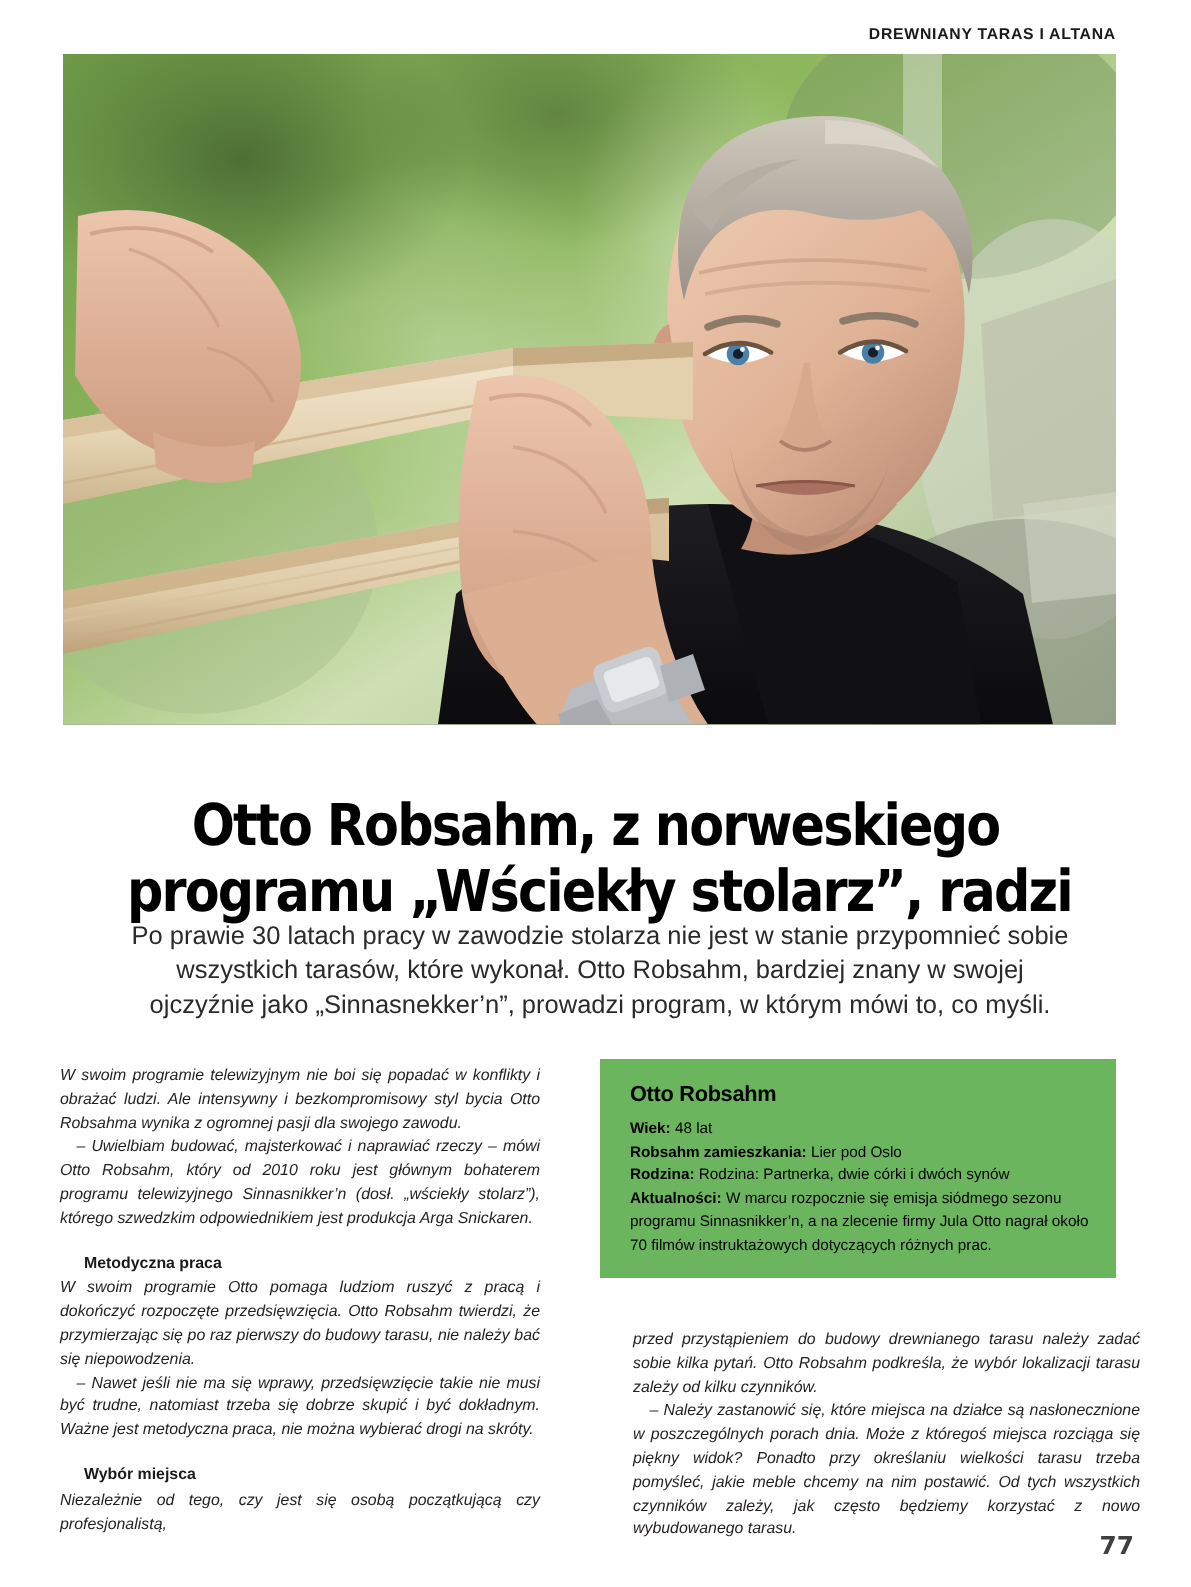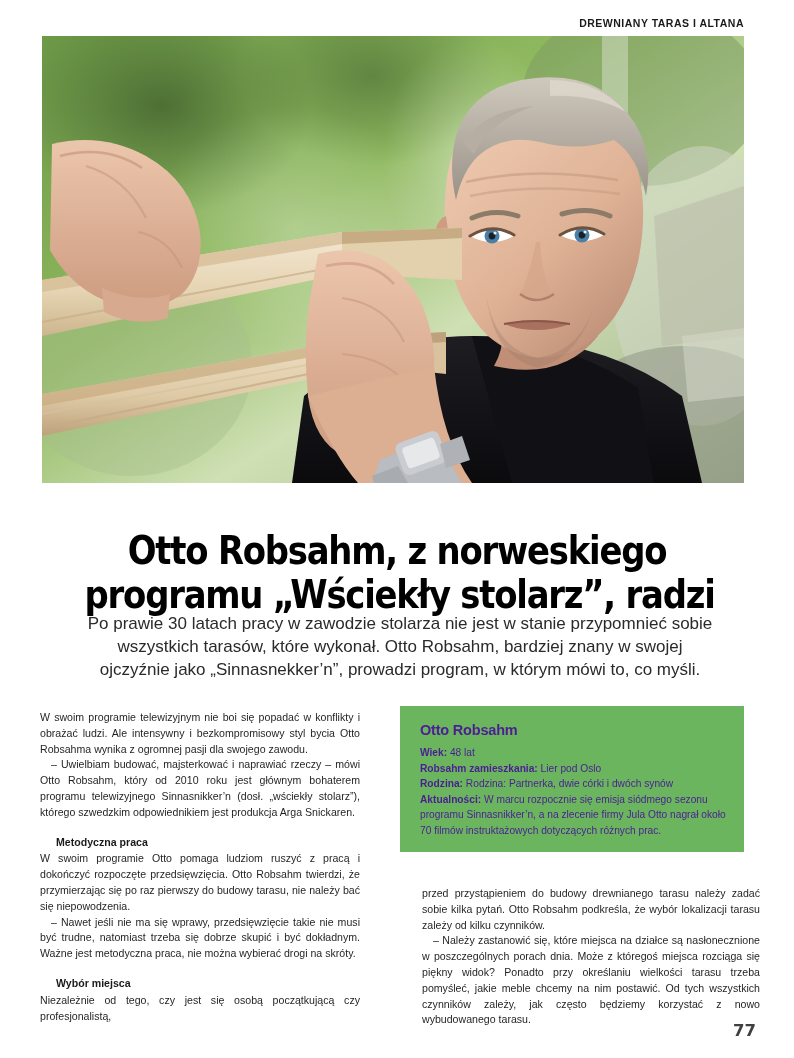--- a/index.html
+++ b/index.html
@@ -74,41 +74,41 @@
   .col {
     position: absolute;
     font-size: 10.6px;
     line-height: 15.8px;
     color: #231f20;
     text-align: justify;
   }
   .col-left  { left: 40px;  top: 710px; width: 320px; }
   .col-right { left: 402px; top: 886px; width: 338px; margin-left: 20px; }
 
-  .col p { margin: 0; }
+  .col p { margin: 0; font-style: italic; }
   .col p.indent { text-indent: 11px; }
   .col h3 {
     margin: 14px 0 1px 16px;
     font-size: 10.6px;
     line-height: 15.8px;
     font-weight: bold;
     color: #1a1a1a;
   }
 
   
   .factbox {
     position: absolute;
     left: 400px;
     top: 706px;
     width: 344px;
     height: 146px;
     background: #6ab55e;
     box-sizing: border-box;
     padding: 16px 18px 10px 20px;
-    color: #4c1d95;
+    color: #000000;
   }
   .factbox h2 {
     margin: 0 0 6px 0;
     font-size: 14.5px;
     line-height: 17px;
     font-weight: bold;
     letter-spacing: -0.2px;
   }
   .factbox .fact-row {
     font-size: 10.2px;

